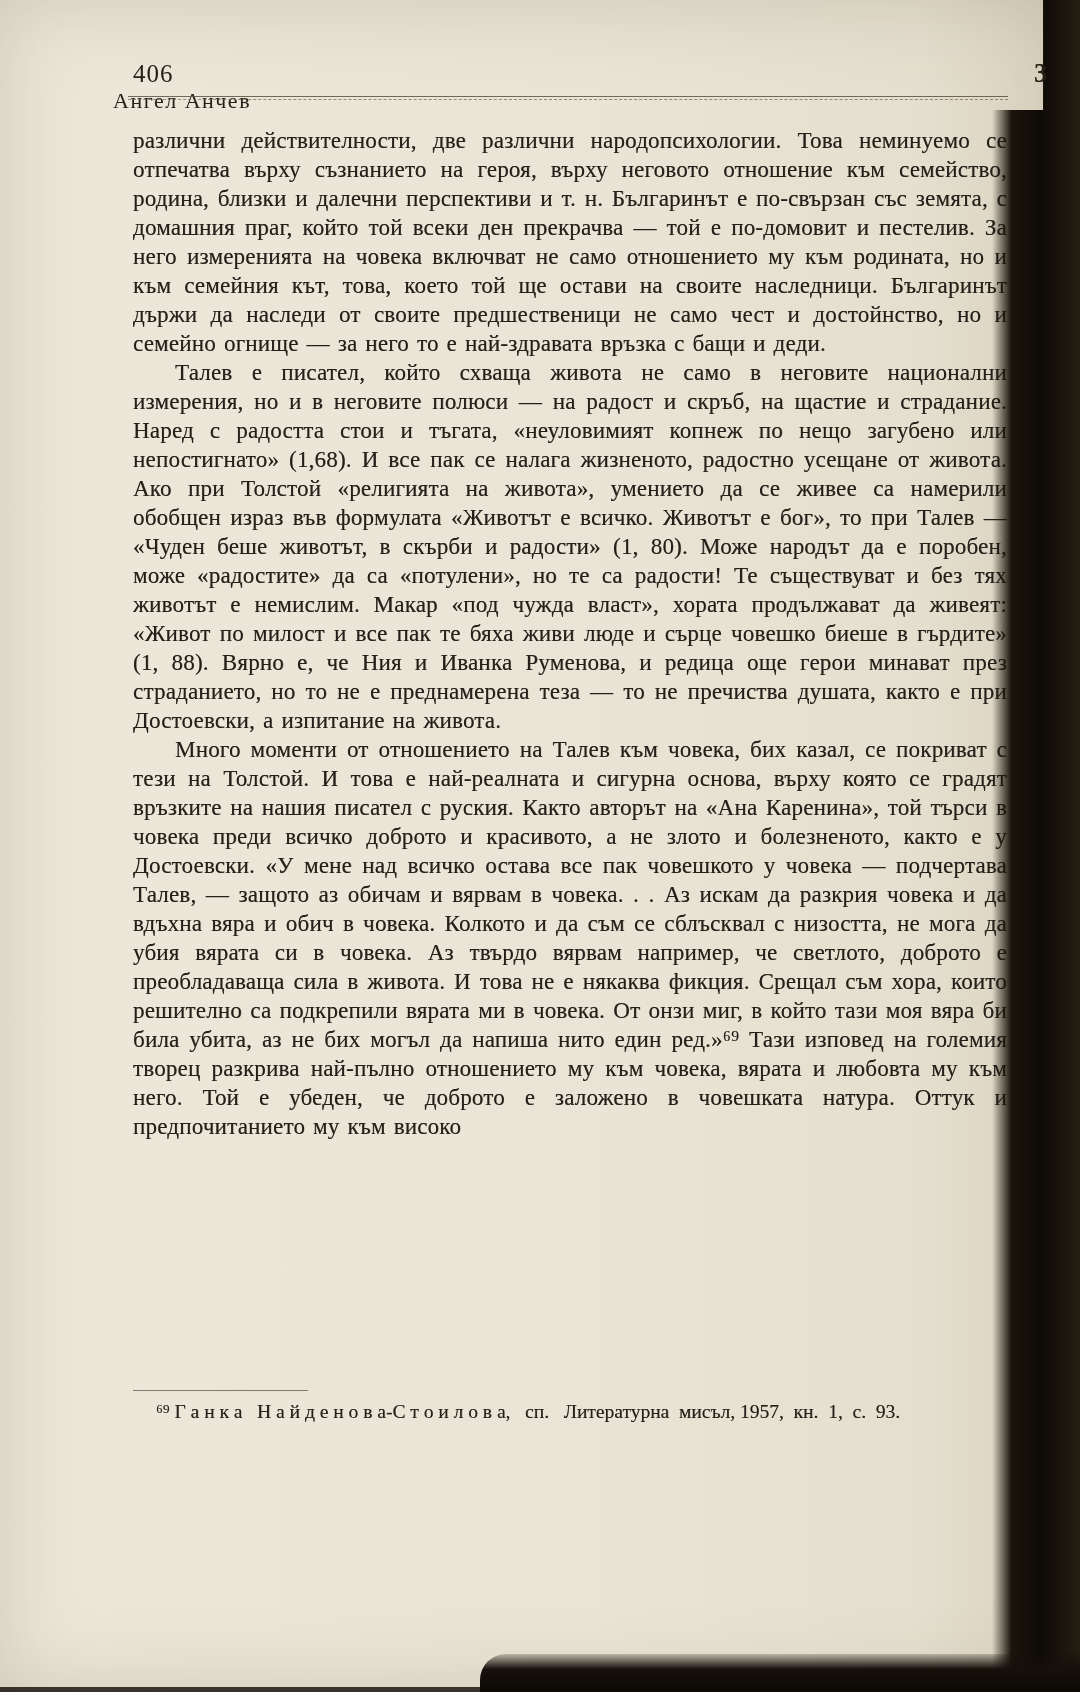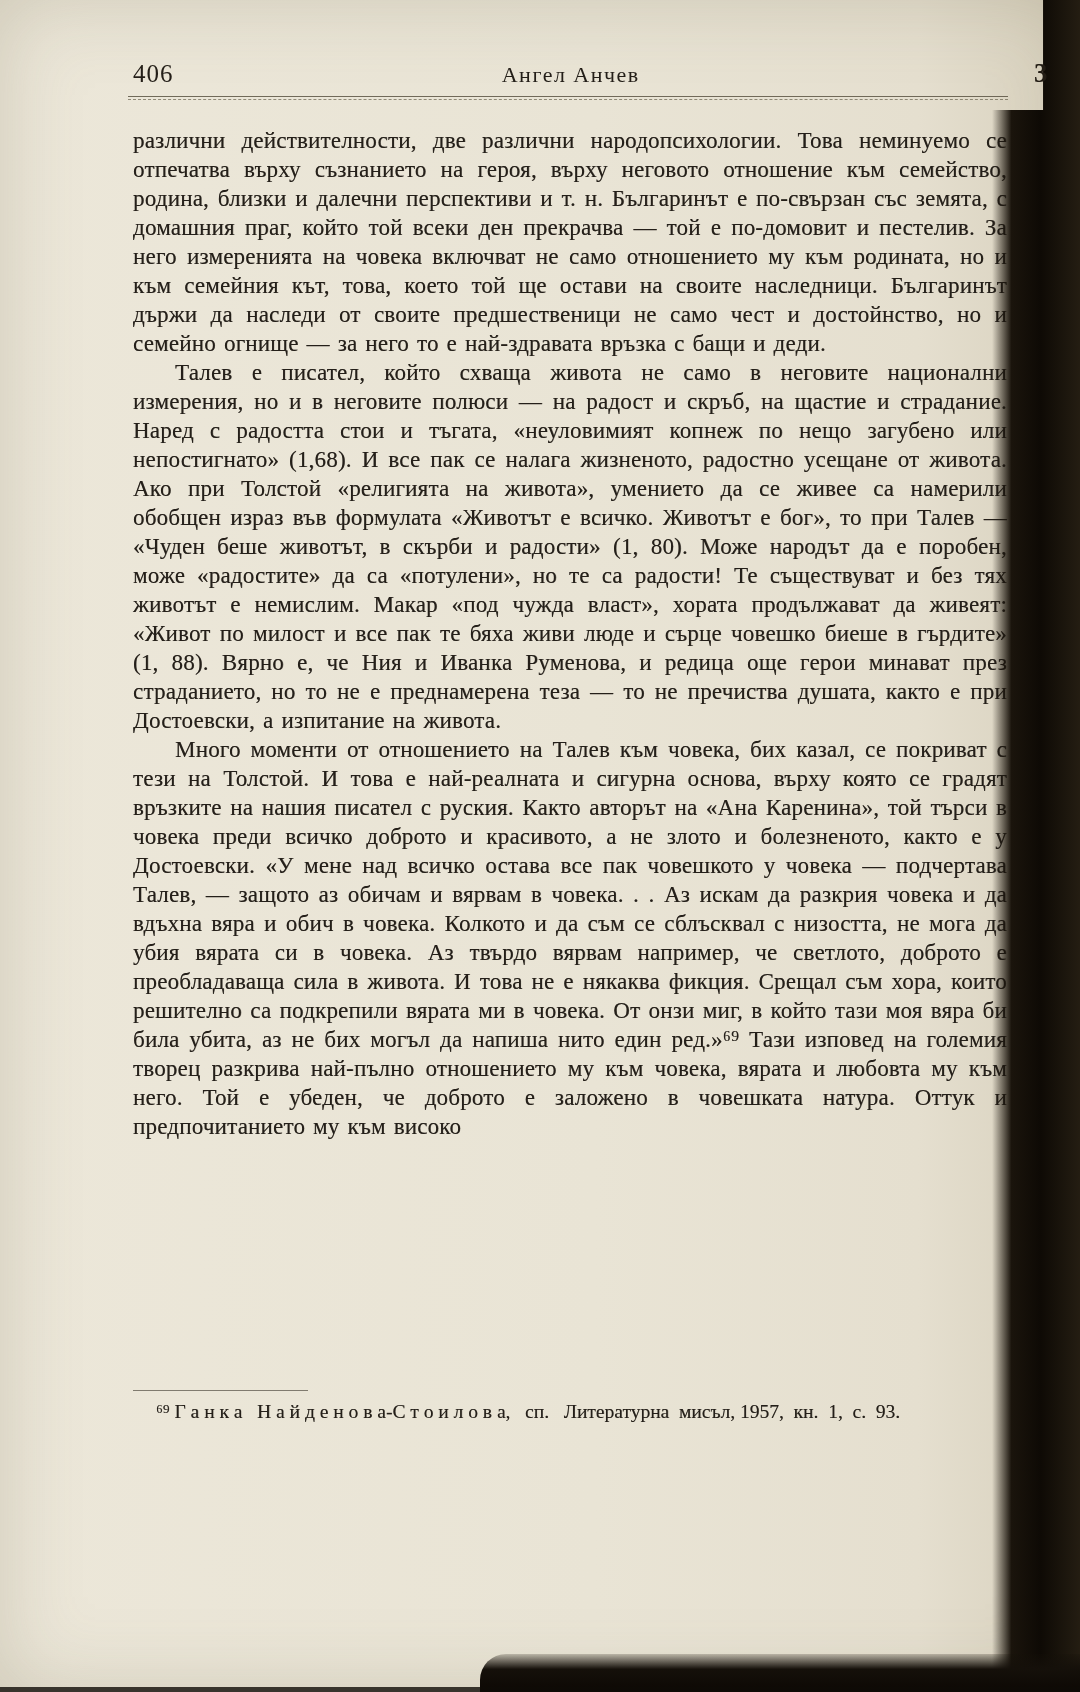--- a/index.html
+++ b/index.html
@@ -8,21 +8,21 @@
     width:1080px;height:1692px;
     margin:0 auto;
     overflow:hidden;
     background:linear-gradient(90deg,#ece7d9 0%,#e9e4d5 55%,#e5dfcf 85%,#d9d2bf 97%);
     font-family:"Liberation Serif","DejaVu Serif",serif;
     color:#241f19;
   }
   
   .header{
     position:absolute;top:60px;left:133px;width:875px;
-    display:flex;align-items:baseline;
+    display:flex;align-items:baseline;flex-direction:column;
   }
   .page-num{font-size:25px;font-weight:500;letter-spacing:1px;}
   .running-title{
     flex:1;text-align:center;font-size:22px;letter-spacing:1.5px;
     transform:translateX(-20px);
   }
   .head-rule{position:absolute;top:96px;left:128px;width:880px;}
   .head-rule .r1{height:1px;background:#5a5443;opacity:.85;}
   .head-rule .r2{height:0;border-top:1px dashed #6a6450;margin-top:2px;opacity:.7;}
   

